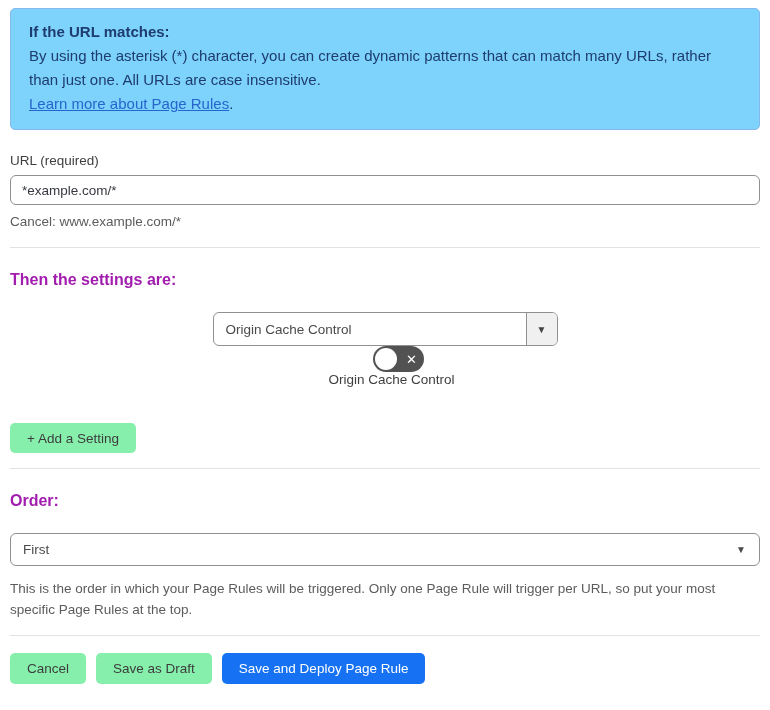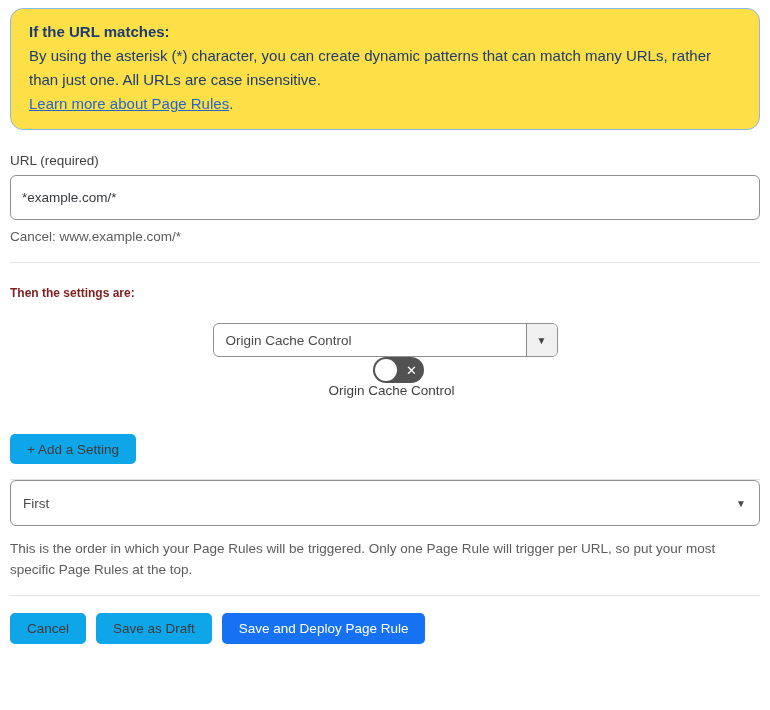--- a/index.html
+++ b/index.html
@@ -14,23 +14,23 @@
 
   .page-title {
     font-size: 20px;
     font-weight: bold;
     color: #2b2b2b;
     letter-spacing: 0.1px;
     margin: 4px 0 15px 0;
   }
 
   .info-box {
-    background: #fde047;
+    background: #7dd3fc;
     border: 1px solid #88b7e9;
-    border-radius: 13px;
+    border-radius: 5px;
     padding: 11px 36px 13px 18px;
     color: #1e3c6f;
     font-size: 15px;
     line-height: 24px;
     margin-bottom: 23px;
   }
   .info-box .info-heading { font-weight: bold; }
   .info-box a.info-link {
     color: #2765cc;
     text-decoration: underline;
@@ -40,21 +40,21 @@
 
   .field-label {
     display: block;
     font-size: 13.5px;
     color: #3f3f3f;
     margin-bottom: 7px;
   }
 
   .text-input {
     width: 100%;
-    height: 45px;
+    height: 30px;
     border: 1px solid #909090;
     border-radius: 6px;
     padding: 0 11px;
     font-size: 13.5px;
     font-family: "Liberation Sans", "DejaVu Sans", sans-serif;
     color: #36393f;
     background: #ffffff;
     outline: none;
   }
 
@@ -65,23 +65,23 @@
     line-height: 20px;
   }
 
   .divider {
     border: none;
     border-top: 1px solid #e2e2e2;
     margin: 15px 0 0 0;
   }
 
   .section-heading {
-    font-size: 12px;
+    font-size: 16px;
     font-weight: bold;
-    color: #7f1d1d;
+    color: #a21caf;
     margin-top: 23px;
     margin-bottom: 23px;
   }
 
   .setting-row { display: flex; align-items: center; flex-direction: column; }
 
   .select {
     position: relative;
     display: flex;
     align-items: center;
@@ -104,21 +104,21 @@
     width: 31px;
     height: 100%;
     border-left: 1px solid #909090;
     background: #f0f0f0;
     display: flex;
     align-items: center;
     justify-content: center;
     font-size: 10px;
     color: #444444;
   }
-  .order-select { width: 100%; height: 46px; }
+  .order-select { width: 100%; height: 33px; }
   .order-select .select-arrow-plain {
     font-size: 10px;
     color: #4a4a4a;
     padding-right: 13px;
   }
 
   .toggle {
     width: 51px;
     height: 26px;
     background: #525252;
@@ -156,21 +156,21 @@
     justify-content: center;
     height: 31px;
     padding: 0 17px;
     border: none;
     border-radius: 5px;
     font-size: 13.5px;
     font-family: "Liberation Sans", "DejaVu Sans", sans-serif;
     cursor: pointer;
     white-space: nowrap;
   }
-  .btn-gray { background: #0ea5e9; color: #3c3c3c; }
+  .btn-gray { background: #86efac; color: #3c3c3c; }
   .btn-blue { background: #1672f3; color: #ffffff; }
 
   .add-setting-btn { margin-top: 36px; height: 30px; }
 
   .order-help {
     font-size: 13.5px;
     color: #5c5c5c;
     line-height: 21px;
     margin-top: 12px;
     max-width: 740px;
@@ -216,20 +216,21 @@
       <span class="knob"></span>
       <span class="toggle-x">✕</span>
     </div>
     <span class="toggle-label">Origin Cache Control</span>
   </div>
 
   <button class="btn btn-gray add-setting-btn">+ Add a Setting</button>
 
   <hr class="divider">
 
+  <h2 class="section-heading">Order:</h2>
 
 
   <div class="select order-select">
     <span class="select-value">First</span>
     <span class="select-arrow-plain">▼</span>
   </div>
 
   <div class="order-help">This is the order in which your Page Rules will be triggered. Only one Page Rule will trigger per URL, so put your most specific Page Rules at the top.</div>
 
   <hr class="divider">

